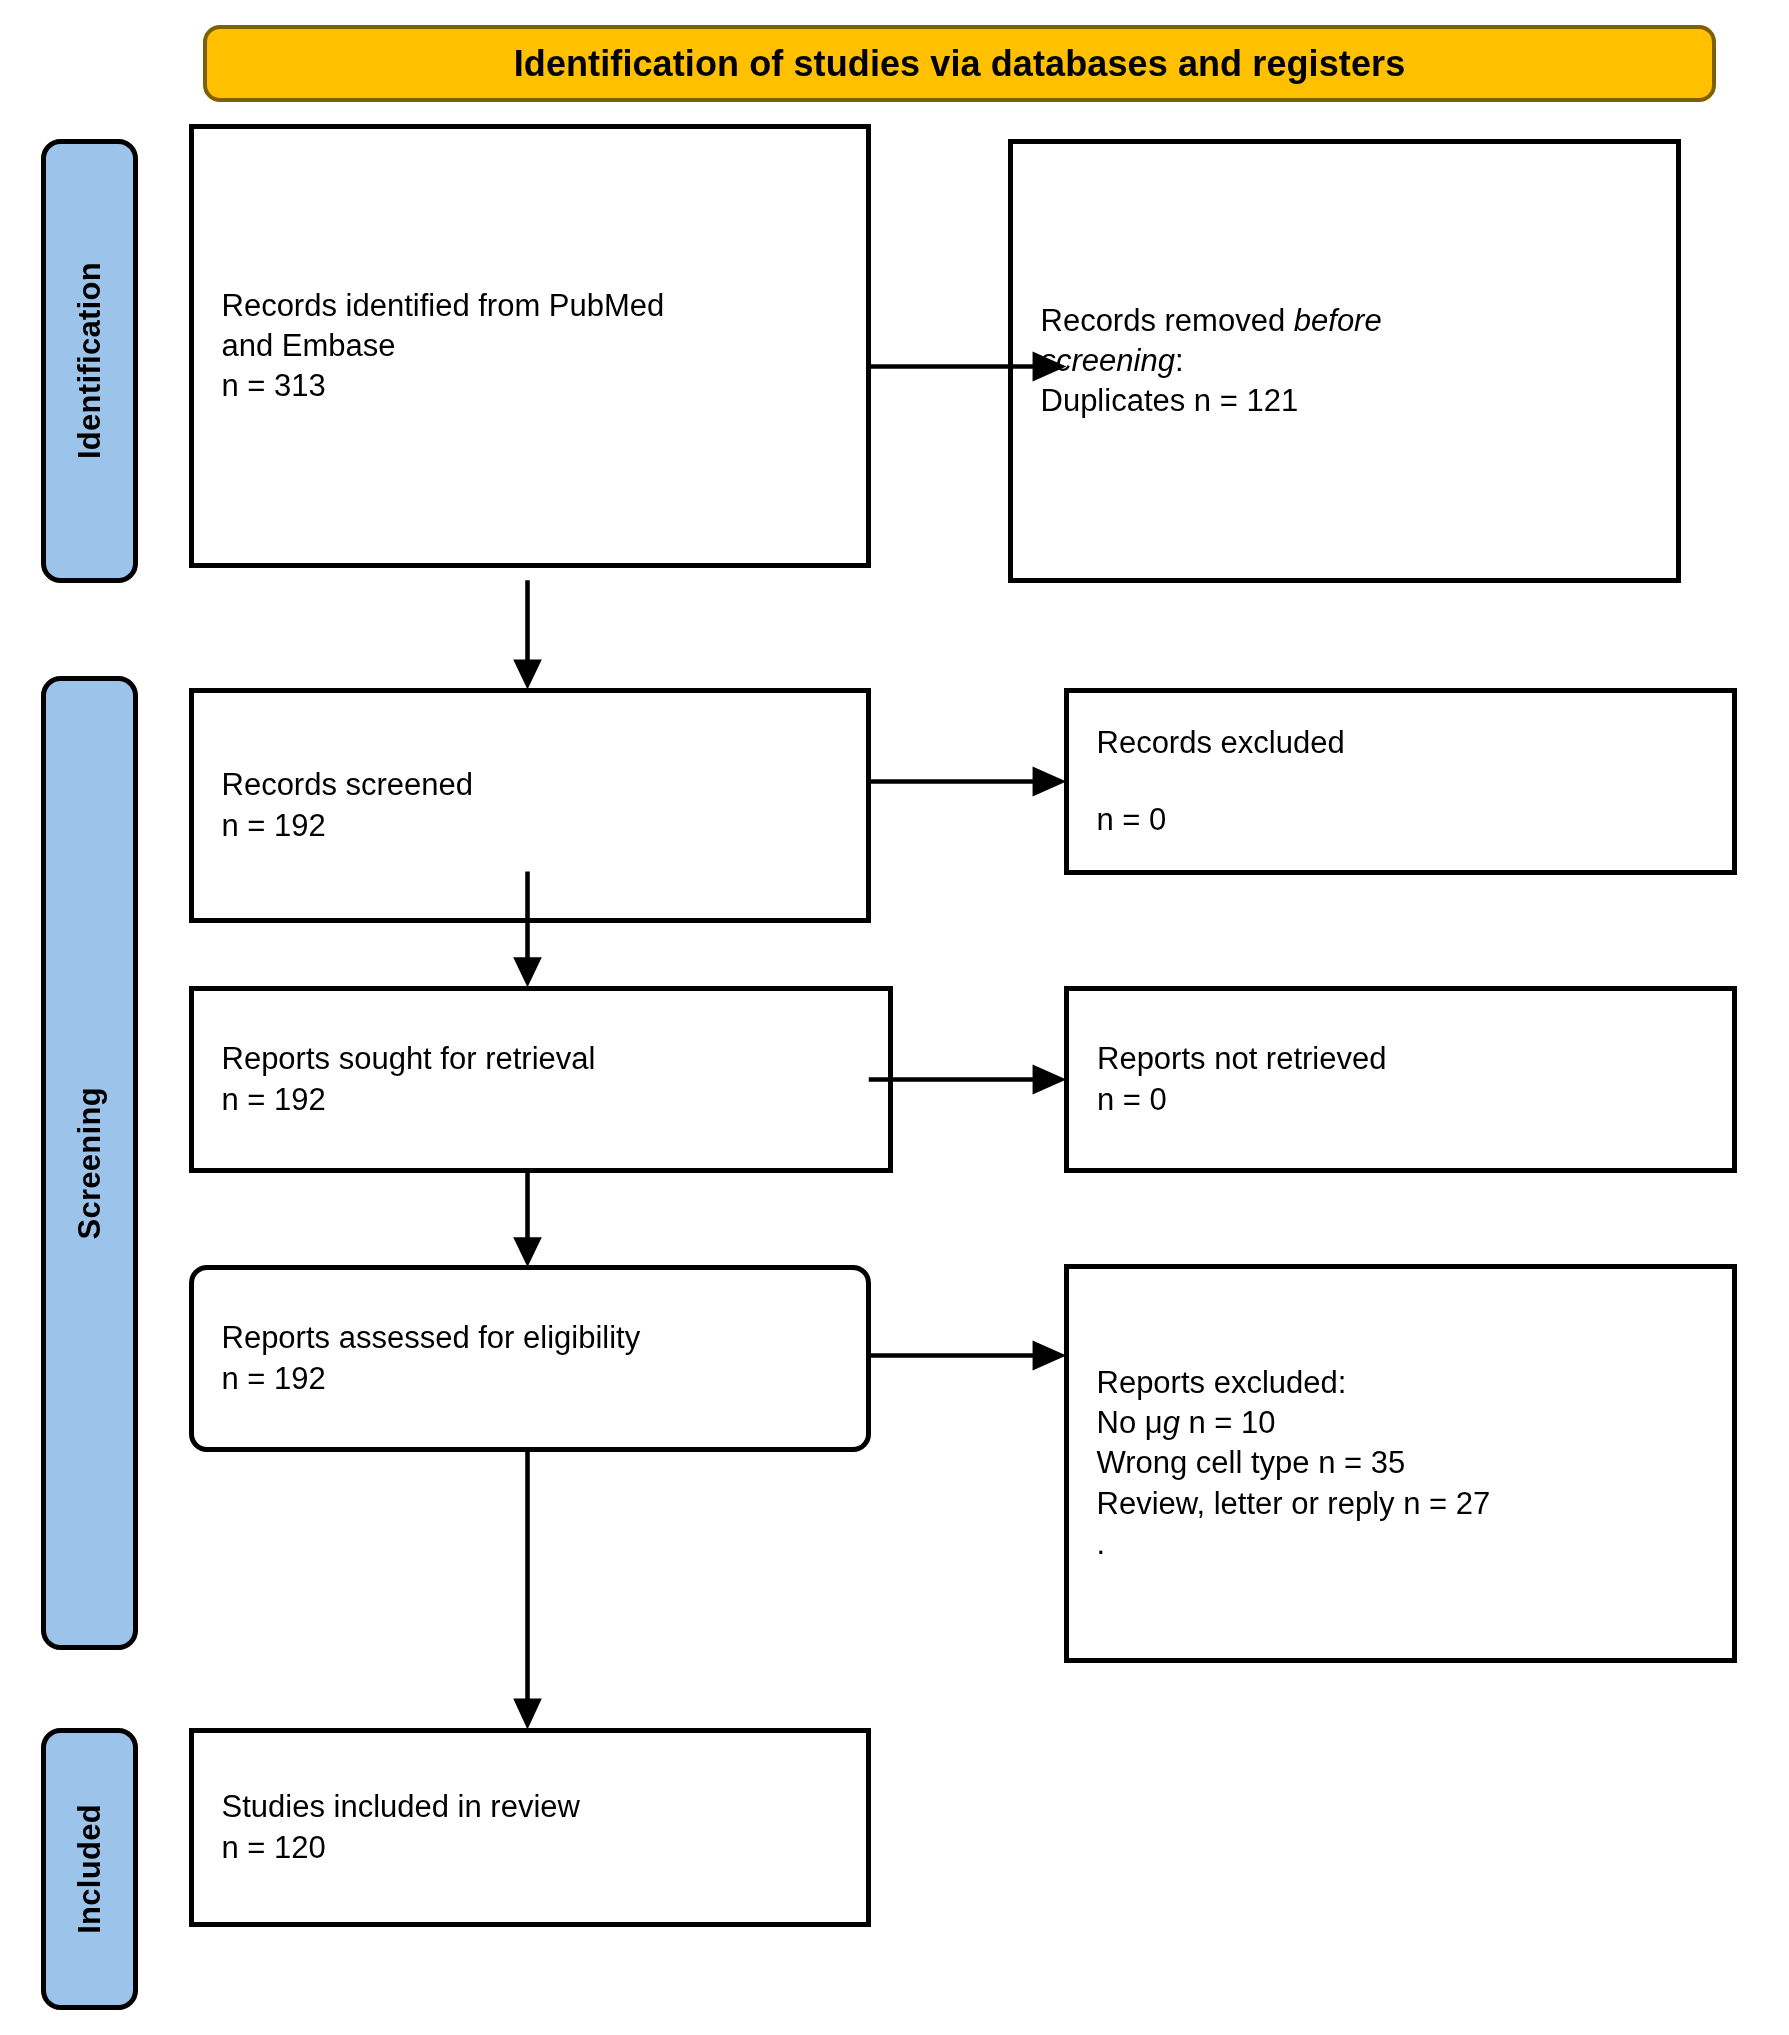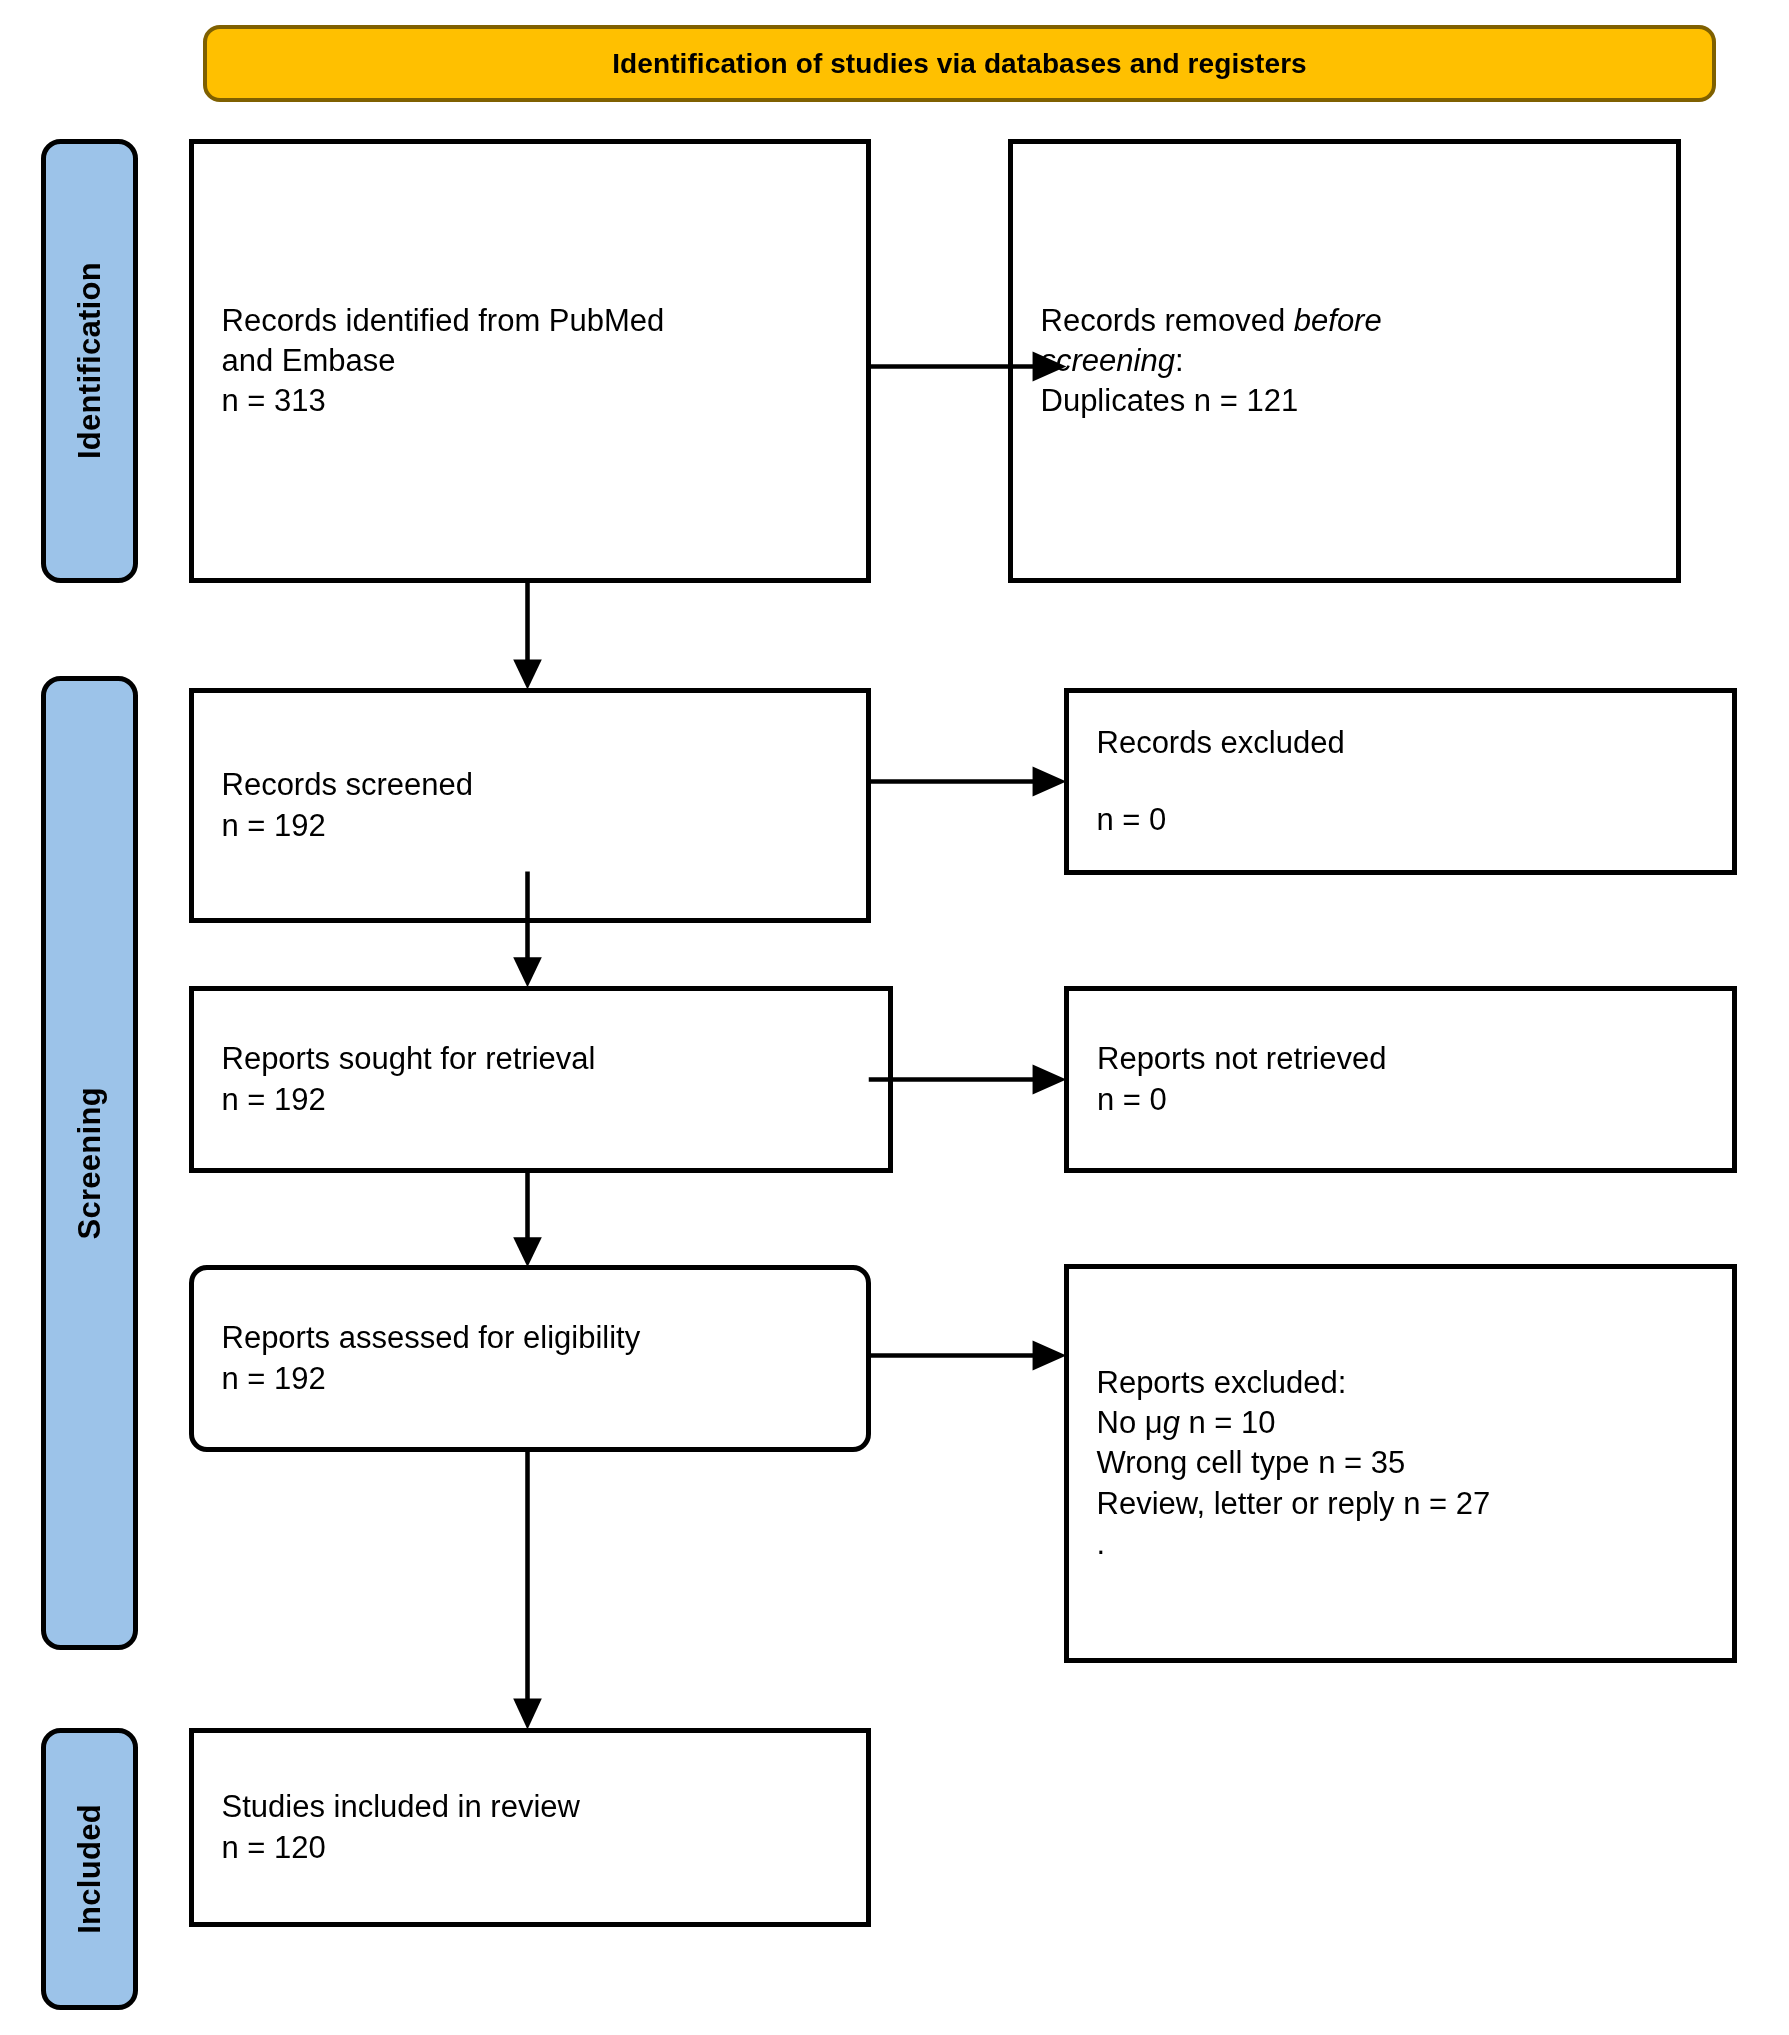--- a/index.html
+++ b/index.html
@@ -27,21 +27,21 @@
     height: 77px;
     background: #FFC000;
     border: 4.6px solid #7F6000;
     border-radius: 17px;
     box-sizing: border-box;
     display: flex;
     align-items: center;
     justify-content: center;
   }
   .banner-text {
-    font-size: 28px;
+    font-size: 36px;
     font-weight: bold;
     color: #000000;
     letter-spacing: 0.1px;
     white-space: nowrap;
   }
 
   
   .stage {
     position: absolute;
     background: #9CC3E9;
@@ -79,21 +79,21 @@
   }
   .box-line {
     font-size: 31px;
     line-height: 1.30;
     color: #000000;
     white-space: pre-wrap;
   }
   .box-line em { font-style: italic; }
 
   
-  #box-identified   { left: 189px; top: 139px;  width: 682px; height: 444px; }
+  #box-identified   { left: 189px; top: 124px;  width: 682px; height: 444px; }
   #box-screened     { left: 189px; top: 688px; width: 682px; height: 235px; }
   #box-sought       { left: 189px; top: 986px; width: 704px; height: 187px; }
   #box-assessed     { left: 189px; top: 1265px; width: 682px; height: 187px; border-radius: 18px; }
   #box-included     { left: 189px; top: 1728px; width: 682px; height: 199px; }
 
   
   #box-removed      { left: 1008px; top: 139px;  width: 673px; height: 444px; }
   #box-excluded     { left: 1064px; top: 688px; width: 673px; height: 187px; gap: 36px; }
   #box-notretrieved { left: 1064px; top: 986px; width: 673px; height: 187px; padding-left: 28px; }
   #box-repexcluded  { left: 1064px; top: 1264px; width: 673px; height: 399px; }

